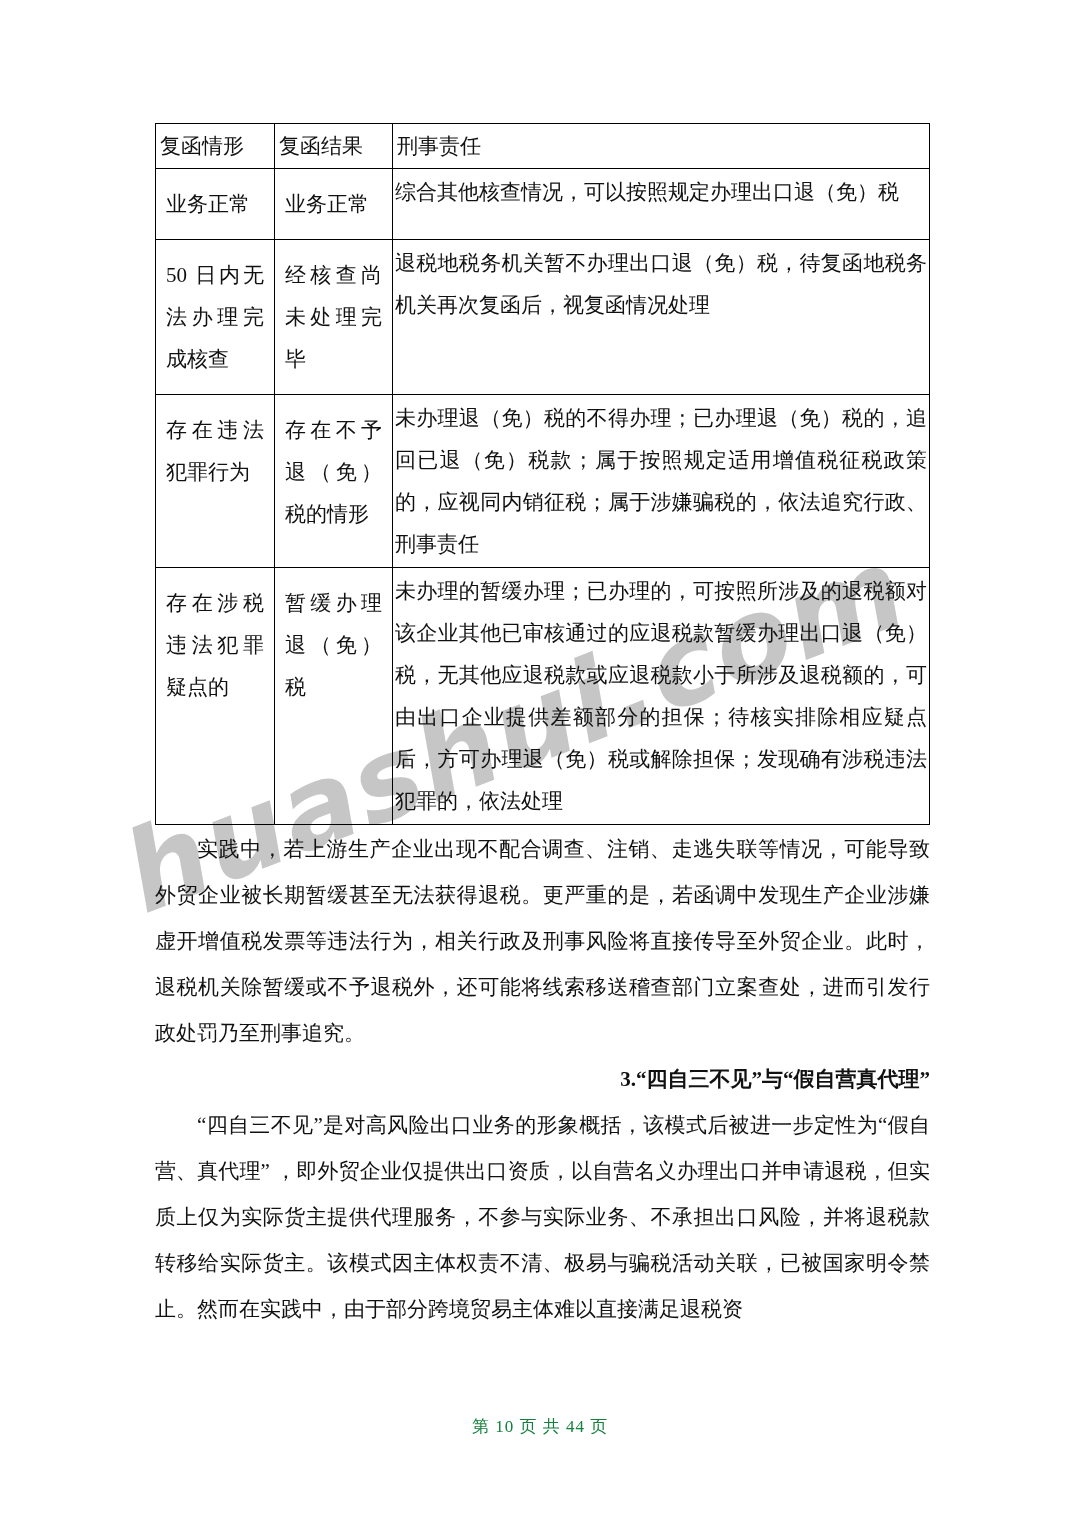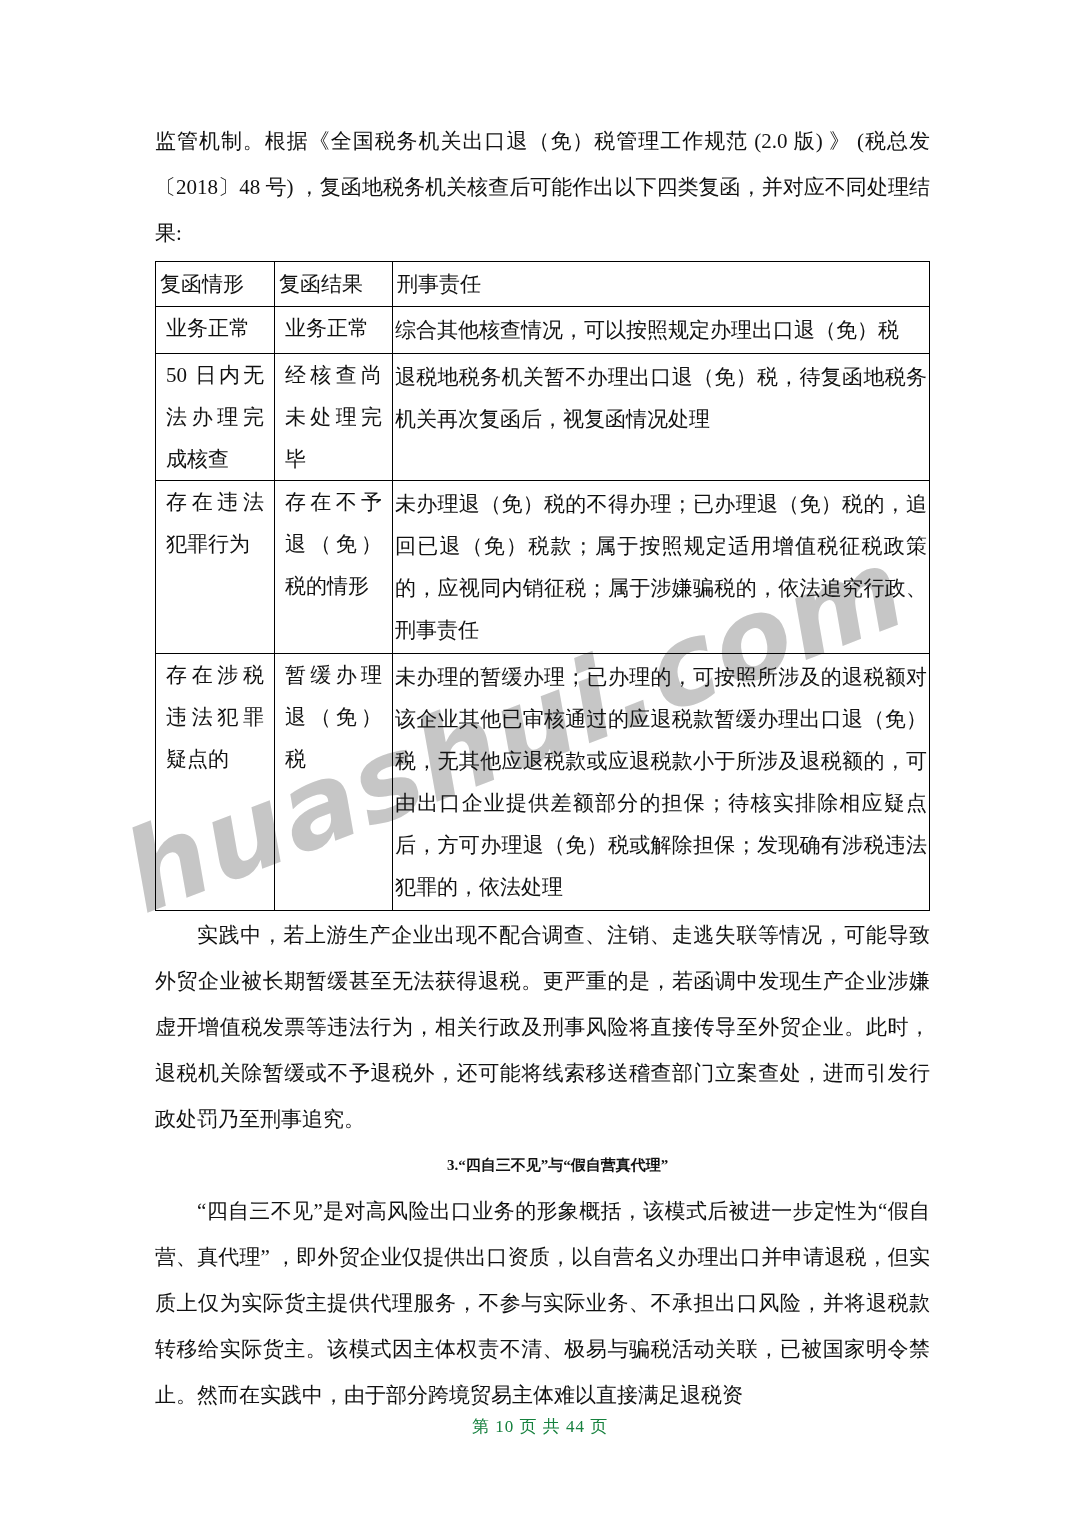--- a/index.html
+++ b/index.html
@@ -49,37 +49,37 @@
     border-collapse:collapse;
     margin-top:5px;
     margin-bottom:1px;
   }
   .reply-table th, .reply-table td {
     border:1.5px solid #000000;
     font-size:21px;
     font-weight:normal;
     vertical-align:top;
     line-height:42px;
-    padding:0 10px;
+    padding:14px 10px;
     text-align:justify;
   }
   .reply-table th {
     height:45px;
     vertical-align:middle;
     text-align:left;
     padding:0 4px;
   }
   .reply-table td.effect-cell { padding:2px 2px; }
 
   h3.section-heading {
-    font-size:15px;
+    font-size:21px;
     line-height:46px;
     font-weight:bold;
     text-indent:2em;
-    text-align:center;
+    text-align:right;
   }
 
   .footer {
     position:absolute;
     left:0; right:0;
     top:1415px;
     text-align:center;
     font-size:17px;
     color:#15803d;
     z-index:1;
@@ -88,21 +88,20 @@
 </style>
 </head>
 <body>
 
 <div class="page">
 
   <div class="watermark">huashui.com</div>
 
   <div class="content">
 
-    <p class="body">监管机制。根据《全国税务机关出口退（免）税管理工作规范 (2.0 版) 》 (税总发〔2018〕48 号) ，复函地税务机关核查后可能作出以下四类复函，并对应不同处理结果:</p>
 
     <table class="reply-table">
       <colgroup>
         <col style="width:119px">
         <col style="width:118px">
         <col>
       </colgroup>
       <thead>
         <tr>
           <th>复函情形</th>

